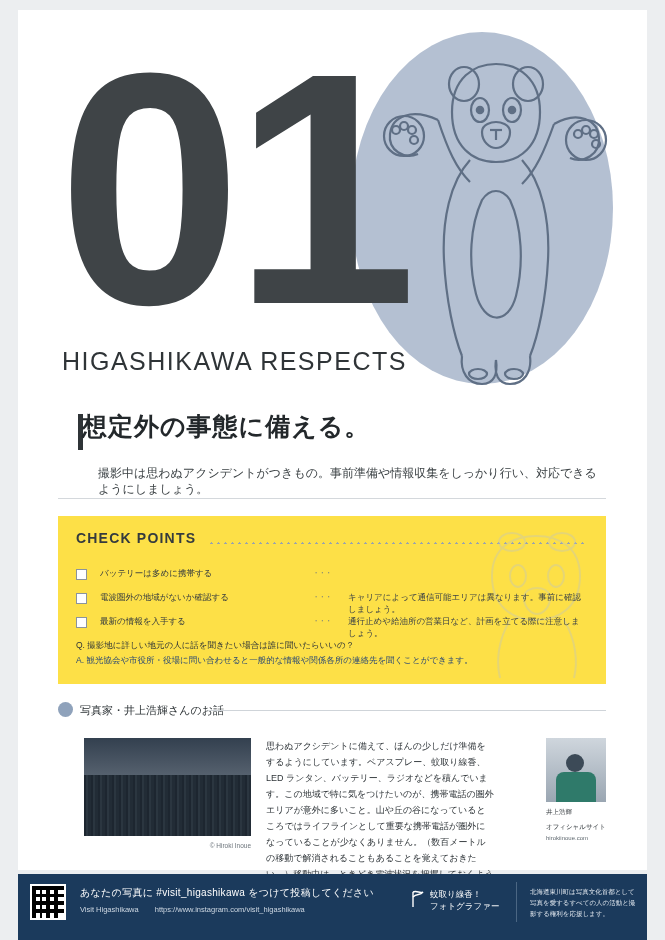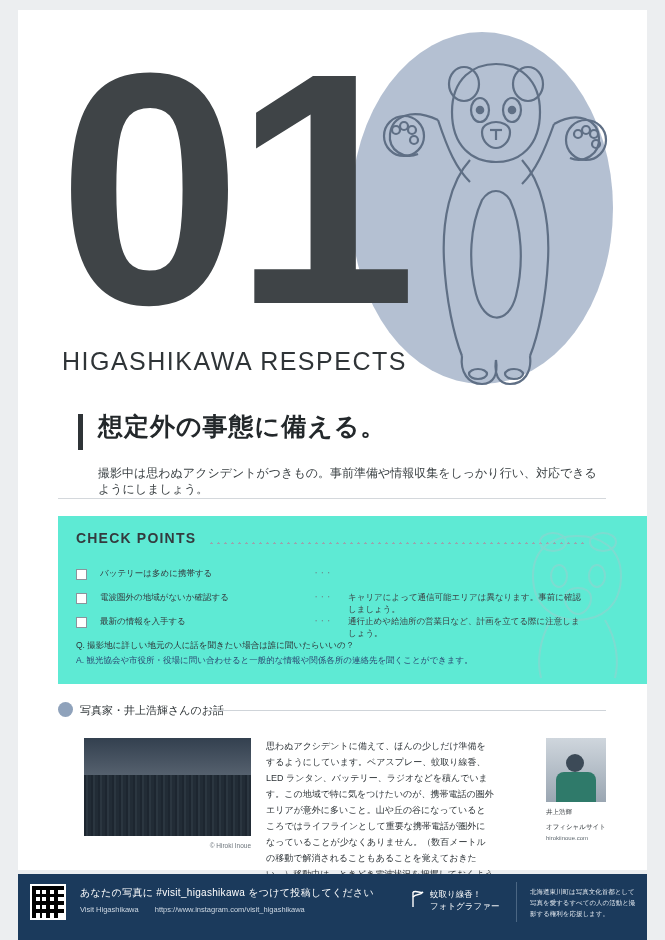--- a/index.html
+++ b/index.html
@@ -15,26 +15,26 @@
   .vertlabel{position:absolute;left:100px;top:128px;width:16px;font-size:11px;line-height:15px;
         color:#ffffff;writing-mode:vertical-rl;text-orientation:upright;letter-spacing:2px;}
   .respects{position:absolute;left:44px;top:337px;font-size:25px;letter-spacing:1.5px;color:#2f3437;}
 
   
   .bear{position:absolute;left:360px;top:40px;width:230px;height:345px;}
 
   
   .hl-wrap{position:absolute;left:60px;top:400px;width:520px;}
   .hl-bar{position:absolute;left:0;top:4px;width:5px;height:36px;background:#2f3437;}
-  .hl{position:absolute;left:20px;top:0;font-size:25px;font-weight:bold;color:#23282b;letter-spacing:1px;}
+  .hl{position:absolute;left:4px;top:0;font-size:25px;font-weight:bold;color:#23282b;letter-spacing:1px;}
   .lead{position:absolute;left:20px;top:55px;width:500px;font-size:12px;line-height:16px;color:#3c4245;}
   .rule{position:absolute;left:40px;top:488px;width:548px;height:1px;background:#d4d8dc;}
 
   
-  .panel{position:absolute;left:40px;top:506px;width:548px;height:168px;background:#5eead4;padding-left:41px;}
+  .panel{position:absolute;left:40px;top:506px;width:548px;height:168px;background:#fde047;}
   .panel-title{position:absolute;left:18px;top:14px;font-size:14px;letter-spacing:1.2px;color:#343a3e;font-weight:bold;}
   .dots{position:absolute;left:150px;top:26px;width:380px;height:2px;
         background-image:radial-gradient(circle, #9aa4ad 1px, transparent 1.2px);
         background-size:7px 3px;background-repeat:repeat-x;}
   .chk-row{position:absolute;left:18px;width:512px;height:22px;font-size:8.5px;color:#343a3e;}
   .chk-box{position:absolute;left:0;top:3px;width:9px;height:9px;border:1px solid #8b949c;background:#fff;}
   .chk-label{position:absolute;left:24px;top:2px;}
   .chk-dots{position:absolute;left:238px;top:2px;letter-spacing:2px;color:#6f787f;font-size:8.5px;}
   .chk-note{position:absolute;left:272px;top:2px;color:#3c4245;}
   .qa{position:absolute;left:18px;top:122px;width:512px;font-size:8.5px;line-height:15px;color:#2d3336;}

